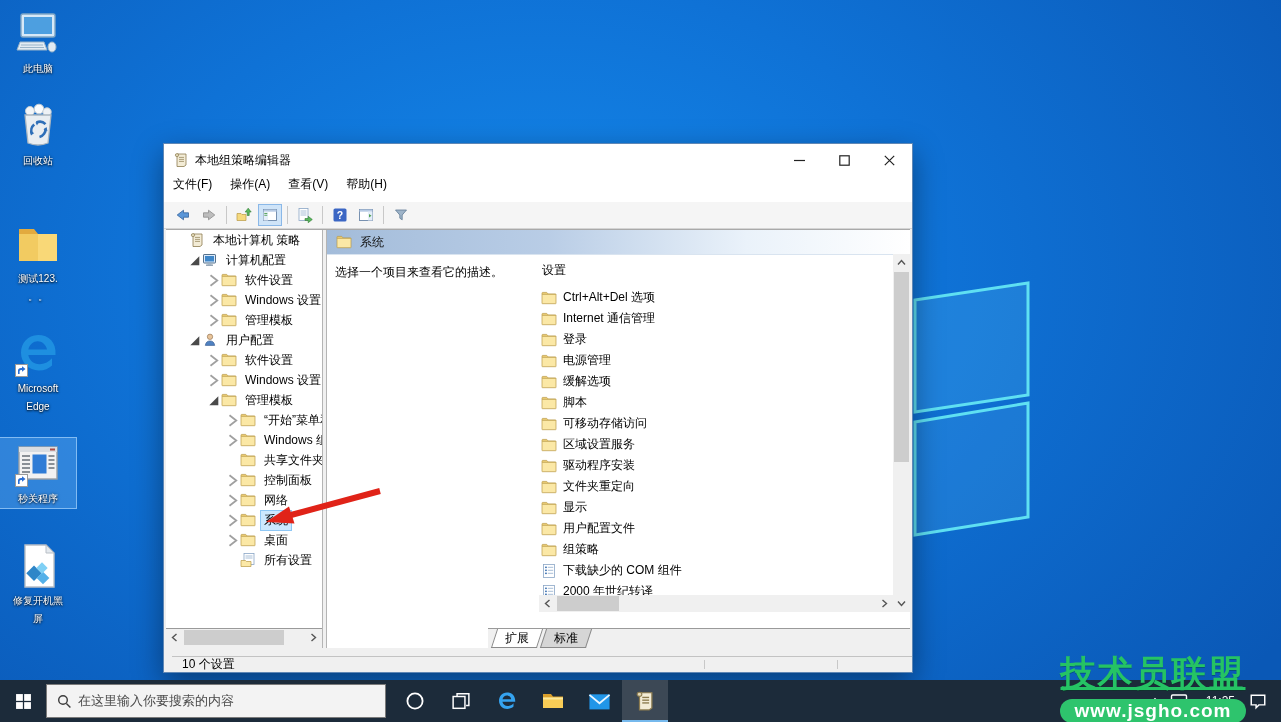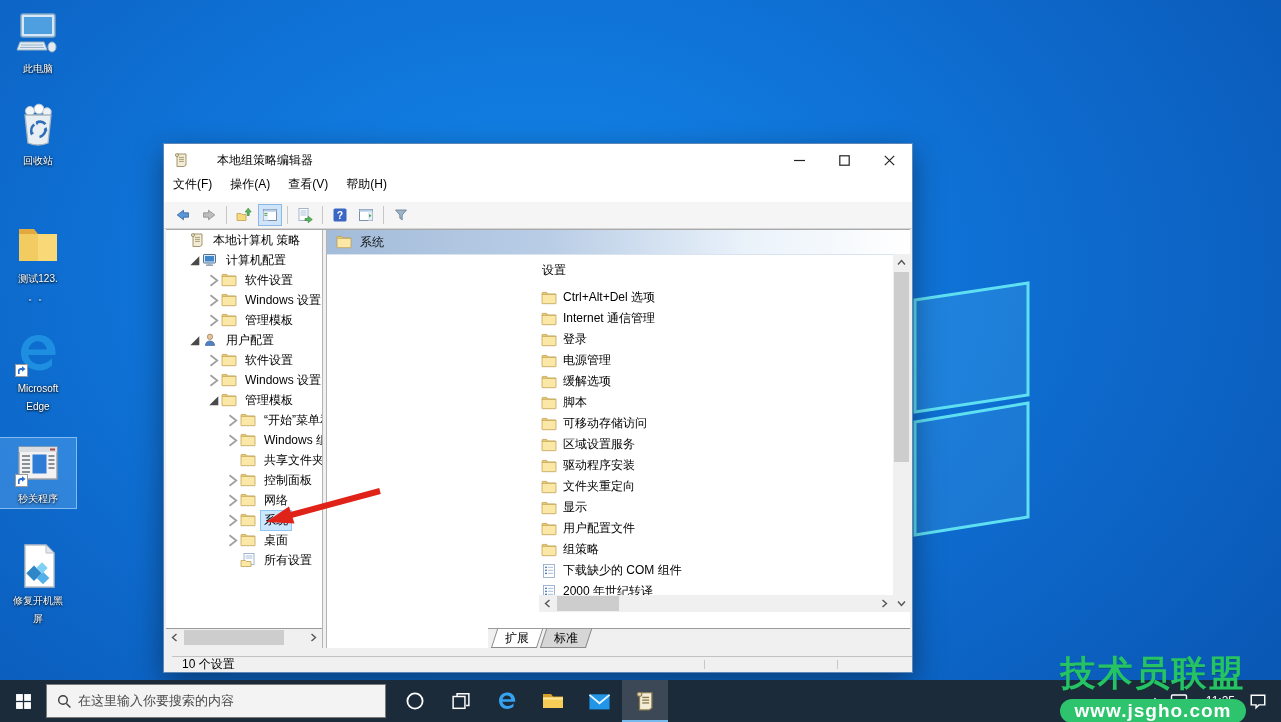--- a/index.html
+++ b/index.html
@@ -12,21 +12,21 @@
   
   .dicon{position:absolute;left:0;width:76px;display:flex;flex-direction:column;align-items:center;padding:2px 0;}
   .dicon .ic{width:48px;height:48px;position:relative;}
   .dicon .badge{position:absolute;left:1px;bottom:1px;width:13px;height:13px;}
   .dicon .lbl{margin-top:3px;font-size:10px;line-height:15px;color:#fff;text-align:center;
     text-shadow:0 1px 2px rgba(0,0,0,.85),0 0 3px rgba(0,0,0,.6);}
   .dicon.selected{background:rgba(130,195,255,.30);outline:1px solid rgba(170,215,255,.75);}
   
   #win{position:absolute;left:163px;top:143px;width:750px;height:530px;background:#f0f0f0;
     border:1px solid #5f87b5;box-shadow:0 10px 28px rgba(0,0,0,.4);box-sizing:border-box;}
-  #titlebar{position:absolute;left:0;top:0;right:0;height:32px;background:#fff;display:flex;align-items:center;gap:22px;}
+  #titlebar{position:absolute;left:0;top:0;right:0;height:32px;background:#fff;display:flex;align-items:center;}
   #titlebar .appic{width:16px;height:16px;margin:0 6px 0 9px;}
   #titlebar .ttl{font-size:12px;color:#000;}
   #wincontrols{position:absolute;right:0;top:0;height:32px;display:flex;}
   .wbtn{width:45px;height:32px;display:flex;align-items:center;justify-content:center;}
   #menubar{position:absolute;left:0;top:32px;right:0;height:26px;background:#fff;display:flex;
     border-bottom:1px solid #f0f0f0;}
   #menubar .mi{font-size:12px;padding:0 9px;color:#000;}
   #toolbar{position:absolute;left:0;top:58px;right:0;height:26px;background:#f5f5f5;border-bottom:1px solid #d4d4d4;
     display:flex;align-items:center;padding-left:6px;}
   .tbi{width:22px;height:20px;display:flex;align-items:center;justify-content:center;margin:0 1px;border:1px solid transparent;}
@@ -65,21 +65,21 @@
   .tab.active{background:#fff;}
   .tab span{transform:skewX(18deg);}
   #treebottom{position:absolute;left:0;width:156px;bottom:0;height:19px;border-top:1px solid #9a9a9a;background:#f0f0f0;}
   #statusbar{position:absolute;left:8px;right:0;bottom:0;height:16px;background:#f0f0f0;border-top:1px solid #c3c3c3;
     display:flex;align-items:center;font-size:12px;color:#000;padding-left:10px;box-sizing:border-box;}
   .statussep{position:absolute;top:3px;bottom:3px;width:1px;background:#c8c8c8;}
   
   #red-arrow{position:absolute;left:258px;top:480px;width:132px;height:52px;pointer-events:none;z-index:40;}
   
   #wm{position:absolute;right:35px;top:650px;z-index:60;text-align:center;}
-  #wm .wmt{font-size:35px;font-weight:bold;letter-spacing:2px;color:#25c364;text-shadow:0 1px 0 rgba(0,60,30,.35);}
+  #wm .wmt{font-size:35px;font-weight:bold;letter-spacing:2px;color:#25c364;text-shadow:0 1px 0 rgba(0,60,30,.35);text-decoration:underline;}
   #wm .wmp{margin:2px auto 0;width:186px;height:24px;border-radius:13px;background:#2ec46d;color:#fff;
     font-size:19px;font-weight:bold;line-height:24px;letter-spacing:1px;}
   
   #taskbar{position:absolute;left:0;right:0;bottom:0;height:42px;background:#1c2b3a;z-index:50;display:flex;align-items:center;text-align:center;}
   .tb-item{width:46px;height:42px;display:flex;align-items:center;justify-content:center;}
   .tb-item.active-app{background:rgba(255,255,255,.14);box-shadow:inset 0 -2px 0 #76b9ed;}
   #searchbox{width:340px;height:34px;background:#f3f3f3;border:1px solid #7a7a7a;display:flex;align-items:center;box-sizing:border-box;}
   #searchbox .ph{font-size:13px;color:#4a4a4a;margin-left:6px;}
   #searchbox .mag{margin-left:10px;}
   #tray{position:absolute;right:0;top:0;height:42px;display:flex;align-items:center;}
@@ -560,20 +560,21 @@
       <div id="rightpanel">
         <div id="paneheader">
           <span class="hic">
               <svg viewBox="0 0 16 16">
                 <path d="M1 4.6V3.1c0-.4.3-.7.7-.7h4l1.6 1.6h7c.4 0 .7.3.7.7v-.1z" fill="#f0d27a" stroke="#b99a45" stroke-width=".7"></path>
                 <rect x="1" y="4.3" width="14" height="9.4" rx=".4" fill="#fbe8a6" stroke="#b99a45" stroke-width=".7"></rect>
               </svg>
             </span>
           <span>系统</span>
         </div>
+        <div id="desc">选择一个项目来查看它的描述。</div>
         <div id="listcol">
           <div id="listheader">设置</div>
           <div id="settings-list">
               <div class="li-row">
                 <span class="lic">
                   <svg viewBox="0 0 16 16">
                     <path d="M1 4.6V3.1c0-.4.3-.7.7-.7h4l1.6 1.6h7c.4 0 .7.3.7.7v-.1z" fill="#f0d27a" stroke="#b99a45" stroke-width=".7"></path>
                     <rect x="1" y="4.3" width="14" height="9.4" rx=".4" fill="#fbe8a6" stroke="#b99a45" stroke-width=".7"></rect>
                   </svg>
                 </span>

